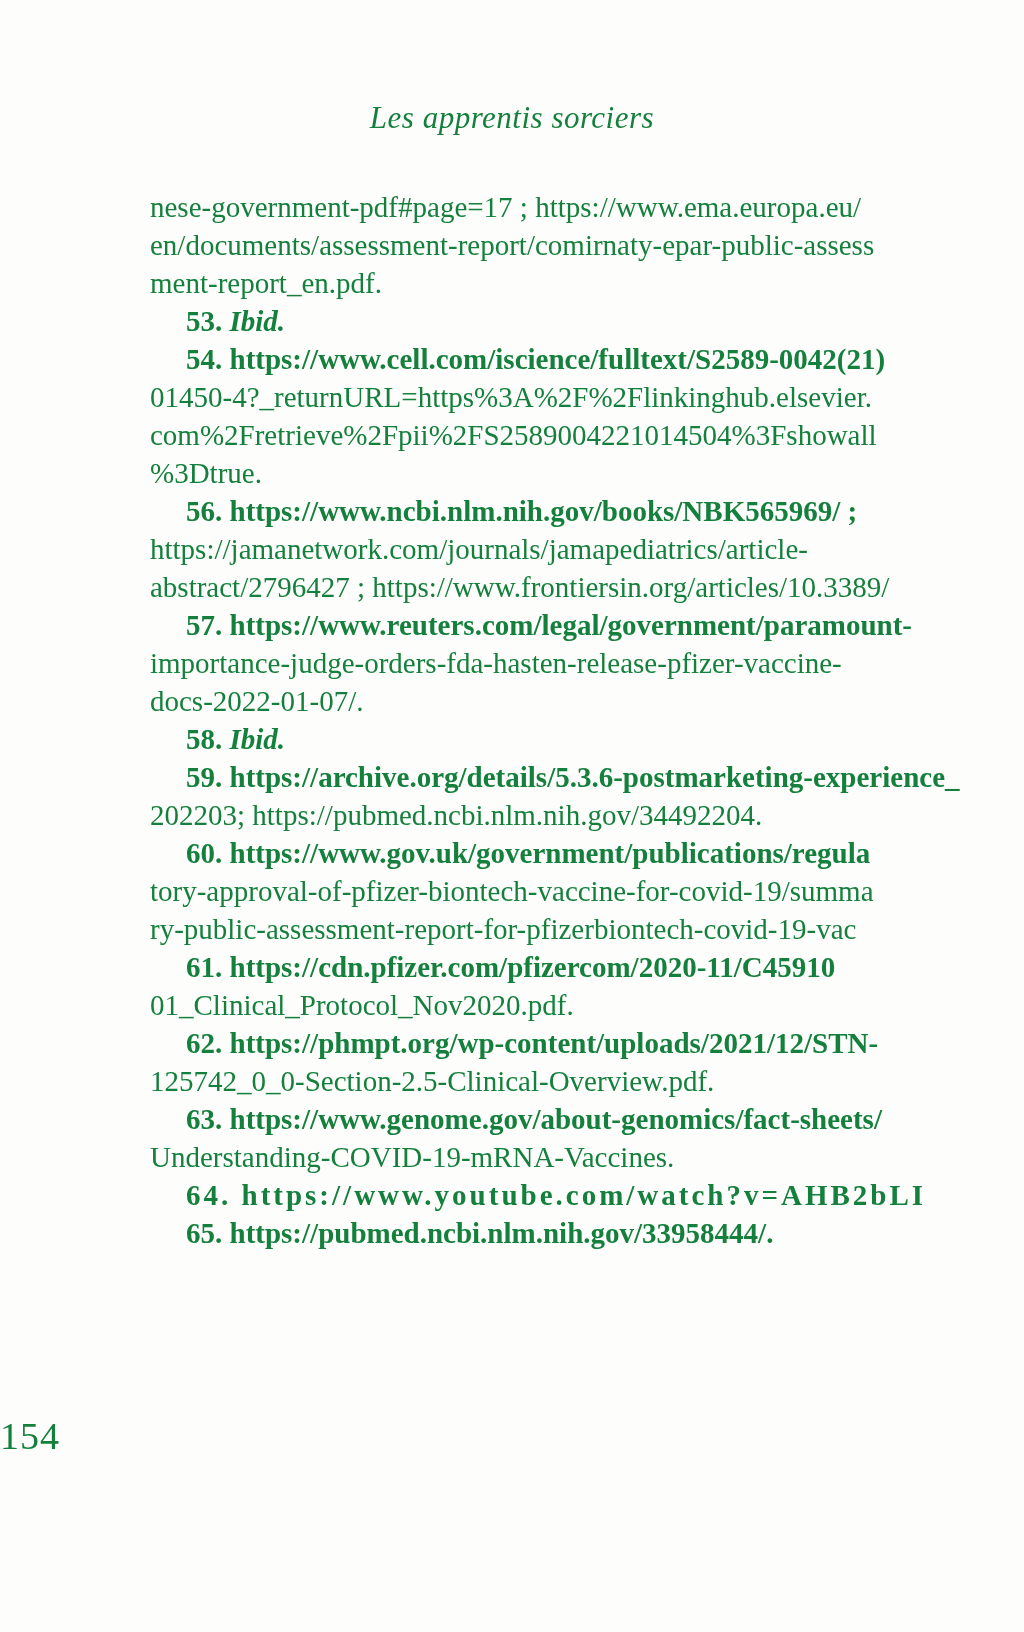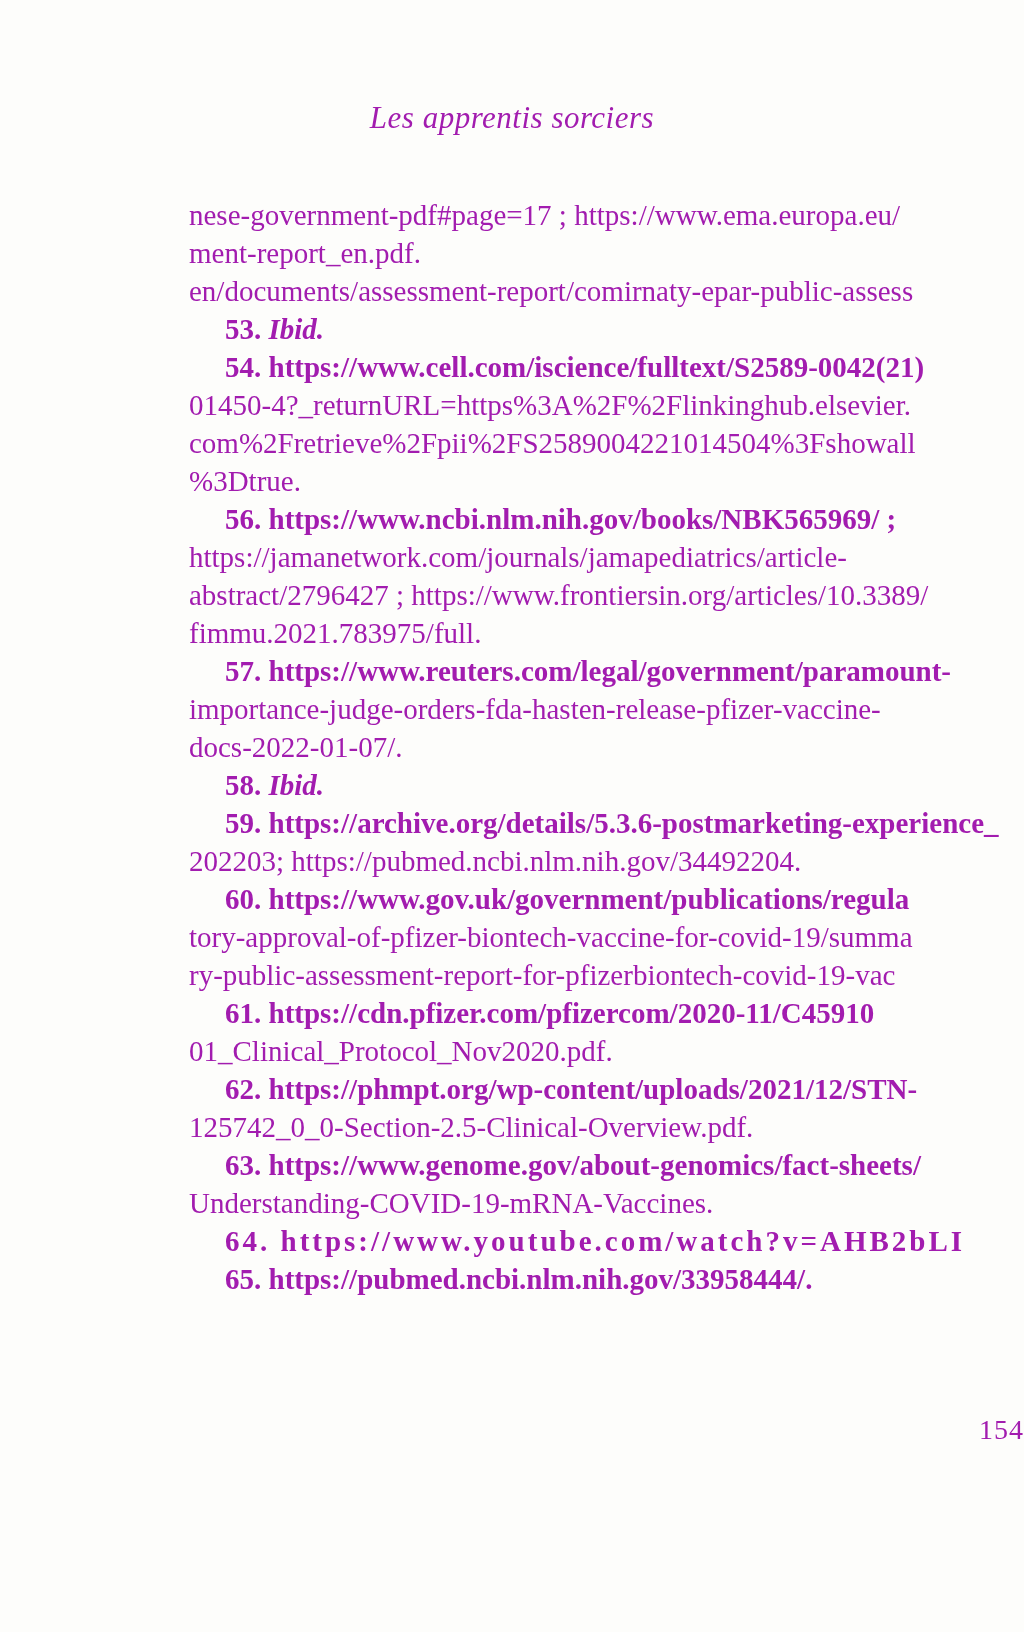--- a/index.html
+++ b/index.html
@@ -5,85 +5,83 @@
   html, body {
     margin: 0;
     padding: 0;
     background: #ffffff;
   }
   .page {
     position: relative;
     width: 1024px;
     height: 1632px;
     background: #fdfdfb;
-    color: #a21caf;
+    color: #15803d;
     font-family: "Liberation Serif", "DejaVu Serif", serif;
     overflow: hidden;
   }
   .running-title {
     position: absolute;
     top: 100px;
     left: 0;
     width: 100%;
     text-align: center;
     font-style: italic;
     font-size: 31px;
     letter-spacing: 0.5px;
   }
   .notes {
     position: absolute;
-    top: 196px;
+    top: 188px;
     left: 150px;
     width: 748px;
     font-size: 29px;
     line-height: 38px;
-    margin-left: 39px;
   }
   .line {
     white-space: nowrap;
   }
   .line.indent {
     text-indent: 36px;
     font-weight: bold;
   }
   .line.spread {
     letter-spacing: 3px;
   }
   .it {
     font-style: italic;
   }
   .folio {
     position: absolute;
     top: 1414px;
     left: 0;
     width: 100%;
-    text-align: right;
-    font-size: 28px;
+    text-align: left;
+    font-size: 38px;
     letter-spacing: 1px;
   }
 </style>
 </head>
 <body>
 
 <div class="page">
   <div class="running-title">Les apprentis sorciers</div>
 
   <div class="notes">
       <div class="line"><span>nese-government-pdf#page=17 ; https://www.ema.europa.eu/</span></div>
+      <div class="line"><span>en/documents/assessment-report/comirnaty-epar-public-assess</span></div>
       <div class="line"><span>ment-report_en.pdf.</span></div>
-      <div class="line"><span>en/documents/assessment-report/comirnaty-epar-public-assess</span></div>
       <div class="line indent"><span>53. </span><span class="it">Ibid.</span></div>
       <div class="line indent"><span>54. https://www.cell.com/iscience/fulltext/S2589-0042(21)</span></div>
       <div class="line"><span>01450-4?_returnURL=https%3A%2F%2Flinkinghub.elsevier.</span></div>
       <div class="line"><span>com%2Fretrieve%2Fpii%2FS2589004221014504%3Fshowall</span></div>
       <div class="line"><span>%3Dtrue.</span></div>
       <div class="line indent"><span>56. https://www.ncbi.nlm.nih.gov/books/NBK565969/ ;</span></div>
       <div class="line"><span>https://jamanetwork.com/journals/jamapediatrics/article-</span></div>
       <div class="line"><span>abstract/2796427 ; https://www.frontiersin.org/articles/10.3389/</span></div>
-      <div class="line"><span>fimmu.2021.783975/full.</span></div>
       <div class="line indent"><span>57. https://www.reuters.com/legal/government/paramount-</span></div>
       <div class="line"><span>importance-judge-orders-fda-hasten-release-pfizer-vaccine-</span></div>
       <div class="line"><span>docs-2022-01-07/.</span></div>
       <div class="line indent"><span>58. </span><span class="it">Ibid.</span></div>
       <div class="line indent"><span>59. https://archive.org/details/5.3.6-postmarketing-experience_</span></div>
       <div class="line"><span>202203; https://pubmed.ncbi.nlm.nih.gov/34492204.</span></div>
       <div class="line indent"><span>60. https://www.gov.uk/government/publications/regula</span></div>
       <div class="line"><span>tory-approval-of-pfizer-biontech-vaccine-for-covid-19/summa</span></div>
       <div class="line"><span>ry-public-assessment-report-for-pfizerbiontech-covid-19-vac</span></div>
       <div class="line indent"><span>61. https://cdn.pfizer.com/pfizercom/2020-11/C45910</span></div>

